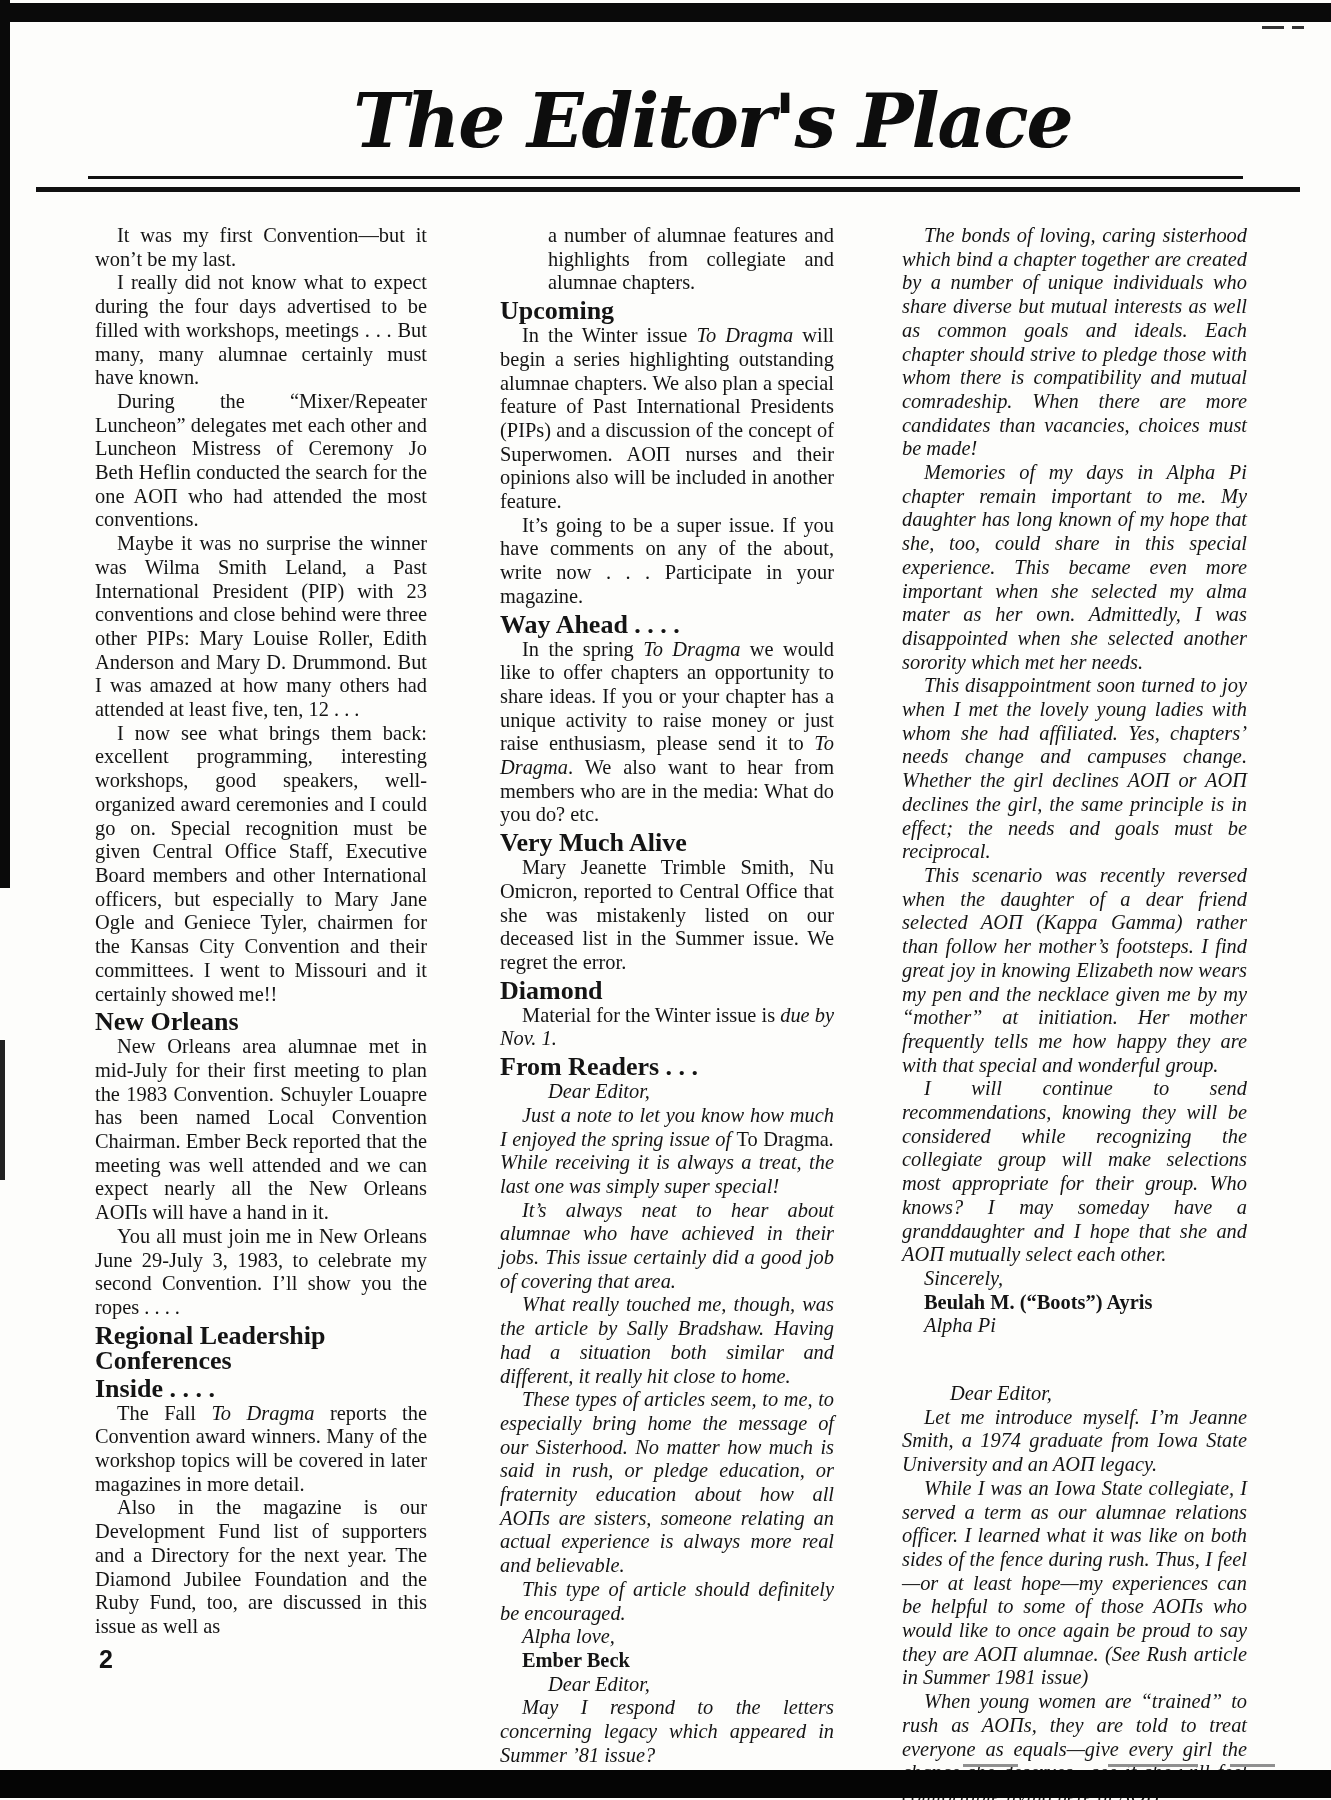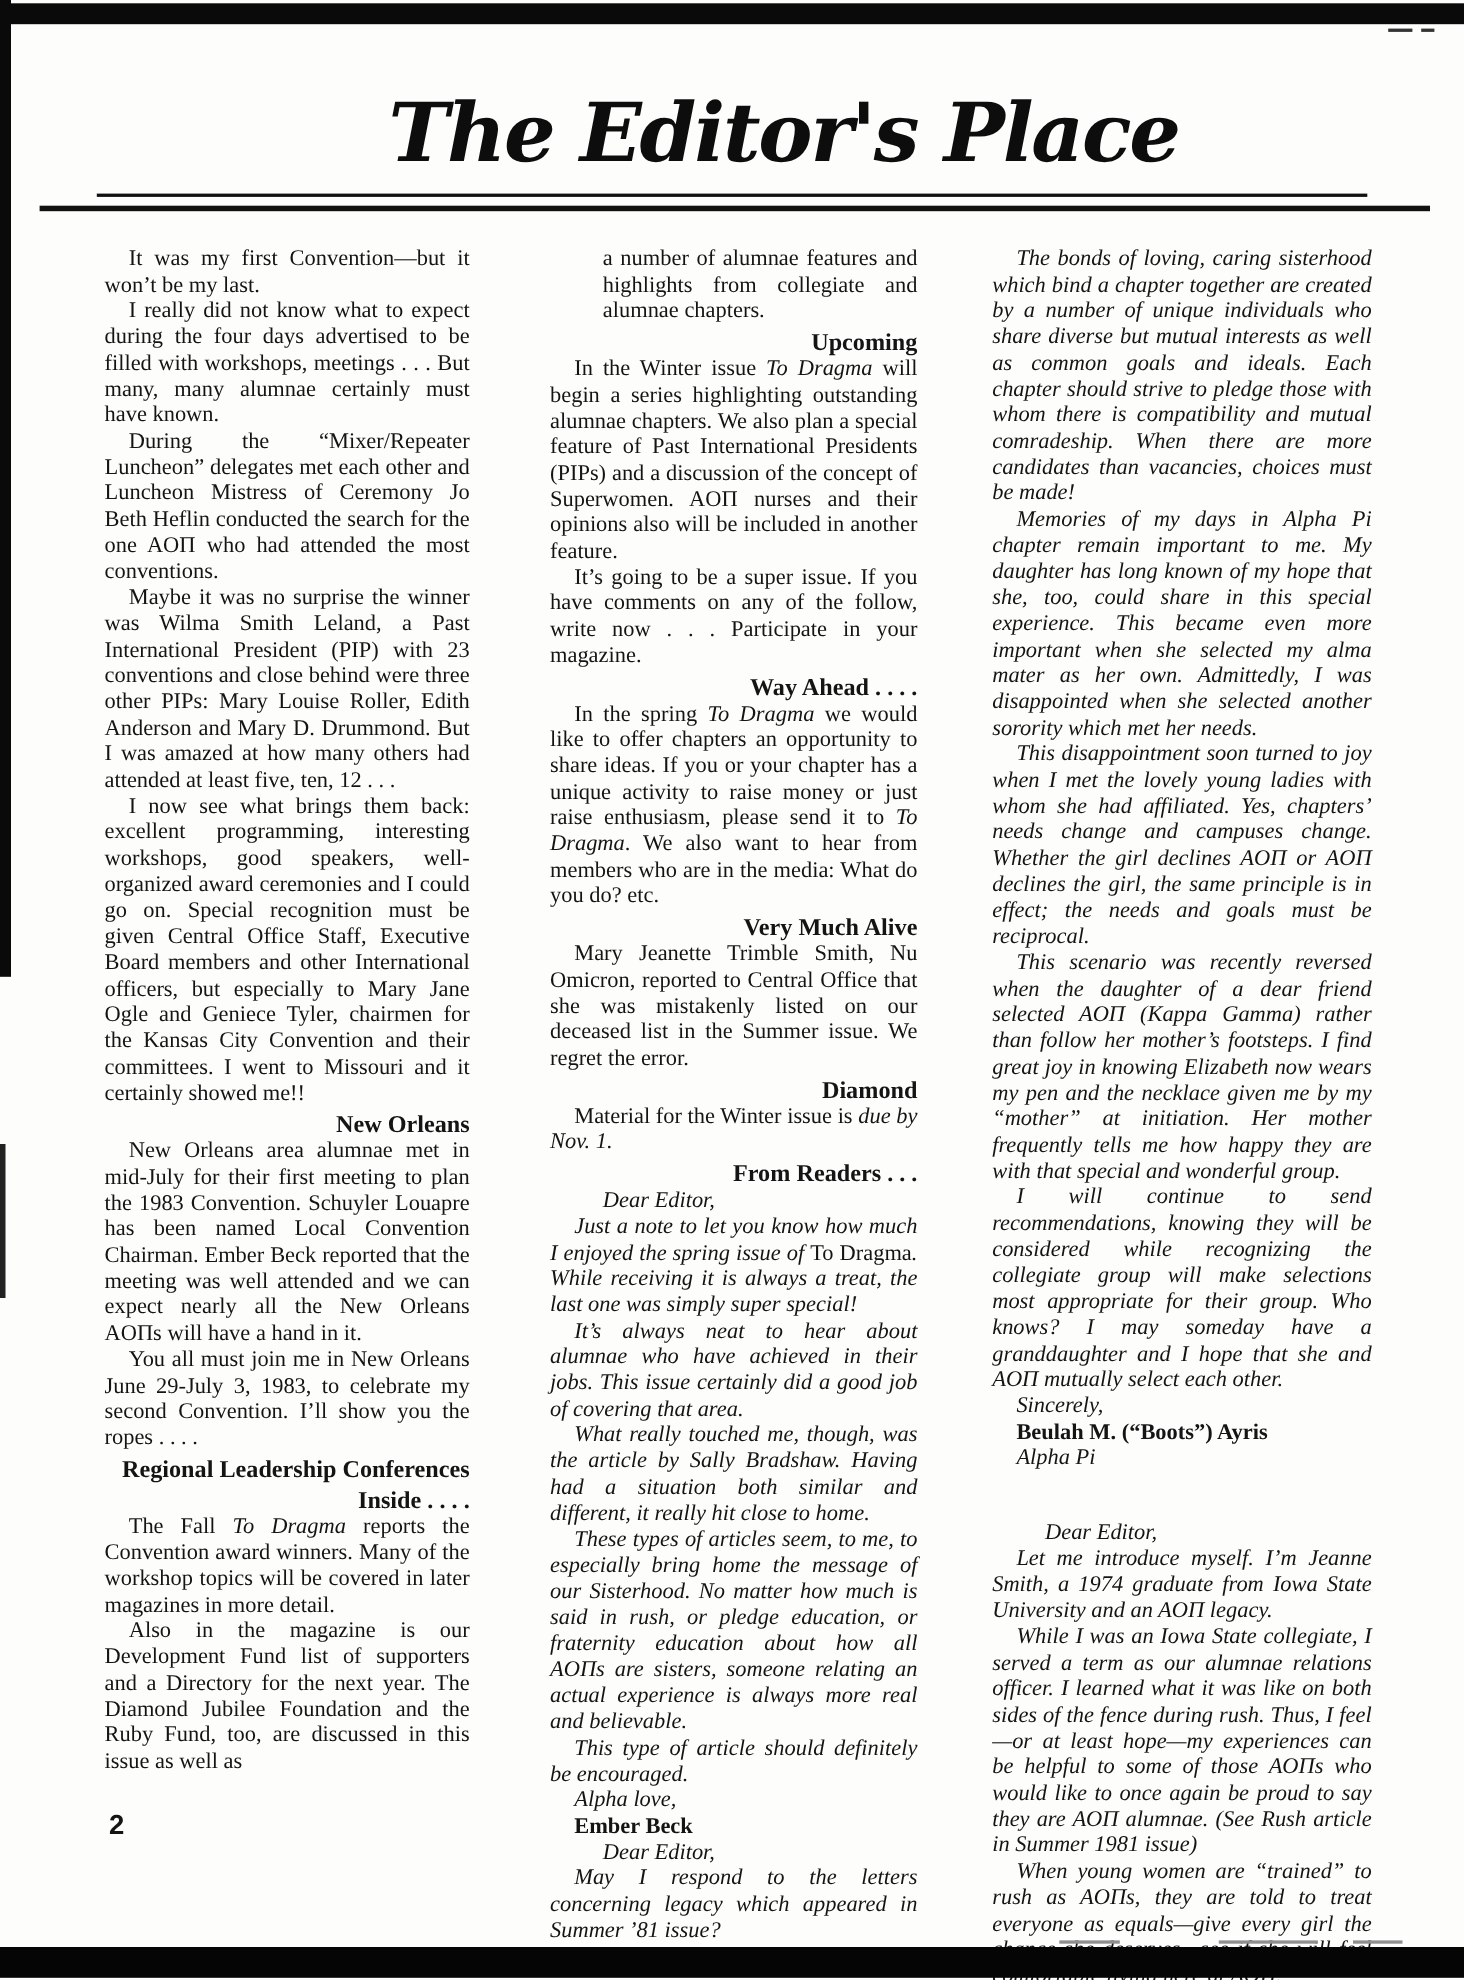--- a/index.html
+++ b/index.html
@@ -44,22 +44,22 @@
   .para{
     font-size:20.4px;line-height:23.7px;
     text-align:justify;text-indent:22px;
     margin:0;
   }
   .para.ni{text-indent:0;margin-left:48px;}
   .para.it{font-style:italic;}
   .para em{font-style:italic;}
   .para.it em{font-style:normal;}
   .head{
-    font-weight:700;font-size:22px;line-height:25px;
-    text-align:right;margin:3px 0 1px 0;
+    font-weight:700;font-size:26px;line-height:25px;
+    text-align:left;margin:3px 0 1px 0;
   }
   .sig{
     font-weight:700;font-size:20.4px;line-height:23.7px;
     padding-left:22px;
   }
   .gap{height:44px;}
   .pagenum{
     position:absolute;left:99px;top:1645px;
     font-size:25px;font-weight:600;
     font-family:"Liberation Sans", sans-serif;
@@ -92,21 +92,21 @@
         <div class="para">You all must join me in New Orleans June 29-July 3, 1983, to celebrate my second Convention. I’ll show you the ropes . . . .</div>
         <div class="head">Regional Leadership Conferences</div>
         <div class="head">Inside . . . .</div>
         <div class="para">The Fall <em>To Dragma</em> reports the Convention award winners. Many of the workshop topics will be covered in later magazines in more detail.</div>
         <div class="para">Also in the magazine is our Development Fund list of supporters and a Directory for the next year. The Diamond Jubilee Foundation and the Ruby Fund, too, are discussed in this issue as well as</div>
       </div>
     <div class="col col2">
         <div class="para ni">a number of alumnae features and highlights from collegiate and alumnae chapters.</div>
         <div class="head">Upcoming</div>
         <div class="para">In the Winter issue <em>To Dragma</em> will begin a series highlighting outstanding alumnae chapters. We also plan a special feature of Past International Presidents (PIPs) and a discussion of the concept of Superwomen. AOΠ nurses and their opinions also will be included in another feature.</div>
-        <div class="para">It’s going to be a super issue. If you have comments on any of the follow, write now . . . Participate in your magazine.</div>
+        <div class="para">It’s going to be a super issue. If you have comments on any of the about, write now . . . Participate in your magazine.</div>
         <div class="head">Way Ahead . . . .</div>
         <div class="para">In the spring <em>To Dragma</em> we would like to offer chapters an opportunity to share ideas. If you or your chapter has a unique activity to raise money or just raise enthusiasm, please send it to <em>To Dragma</em>. We also want to hear from members who are in the media: What do you do? etc.</div>
         <div class="head">Very Much Alive</div>
         <div class="para">Mary Jeanette Trimble Smith, Nu Omicron, reported to Central Office that she was mistakenly listed on our deceased list in the Summer issue. We regret the error.</div>
         <div class="head">Diamond</div>
         <div class="para">Material for the Winter issue is <em>due by Nov. 1.</em></div>
         <div class="head">From Readers . . .</div>
         <div class="para it ni">Dear Editor,</div>
         <div class="para it">Just a note to let you know how much I enjoyed the spring issue of <em>To Dragma</em>. While receiving it is always a treat, the last one was simply super special!</div>
         <div class="para it">It’s always neat to hear about alumnae who have achieved in their jobs. This issue certainly did a good job of covering that area.</div>

